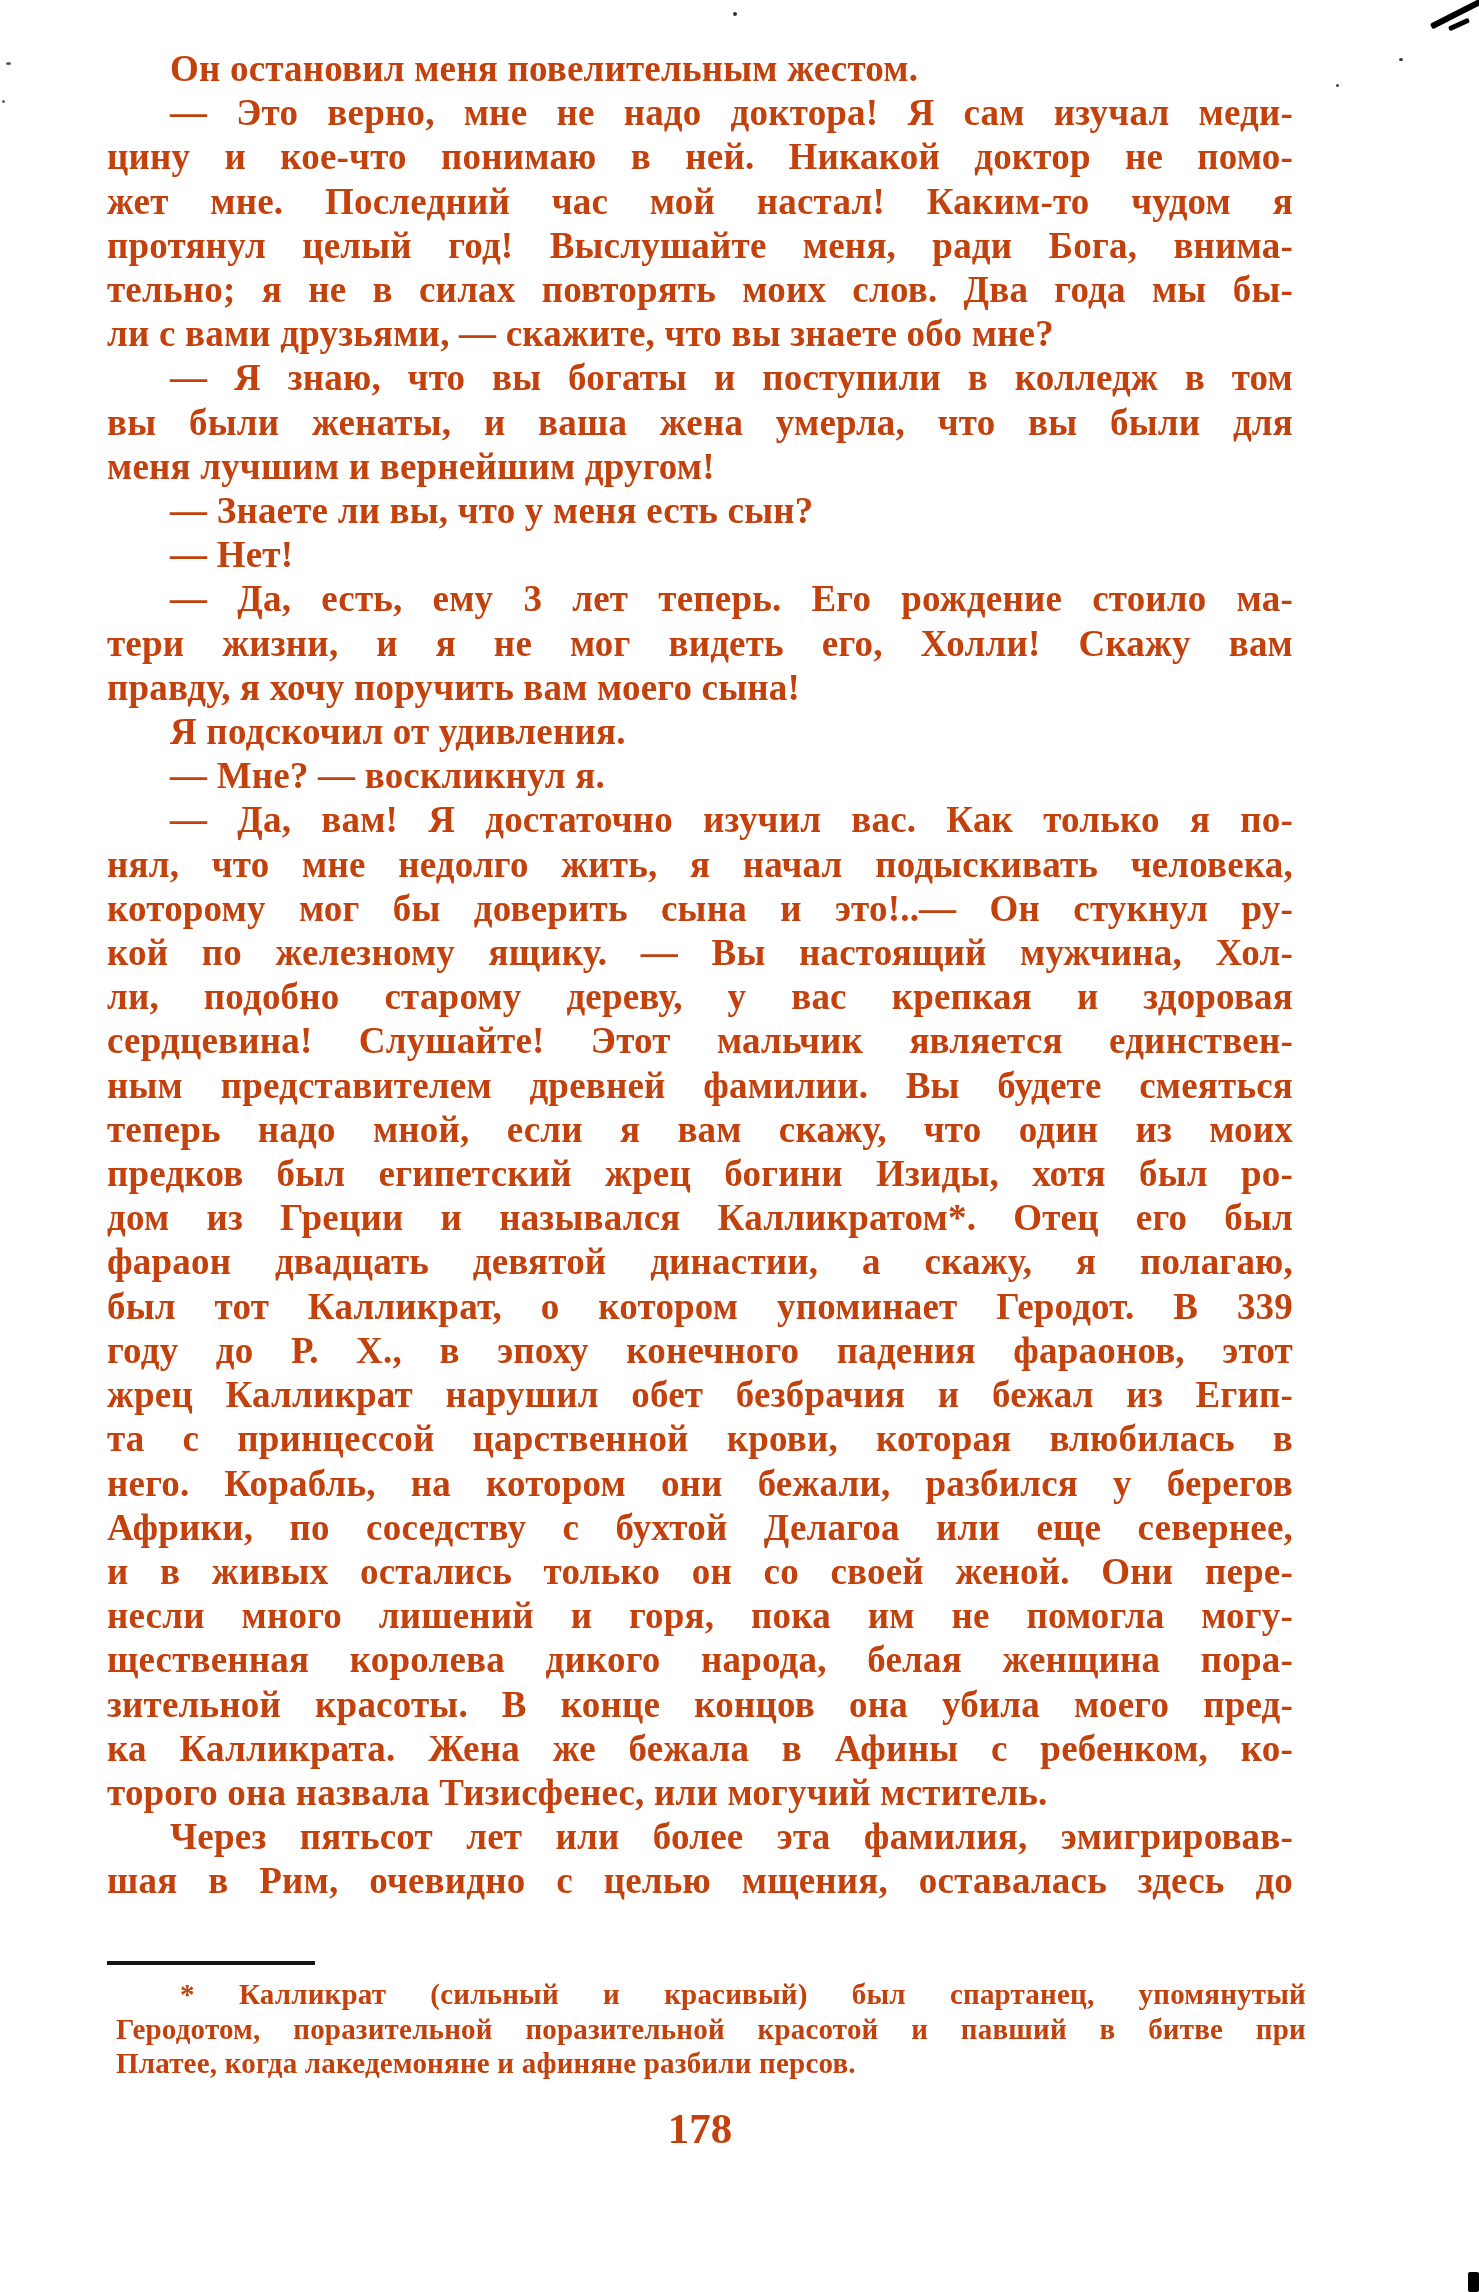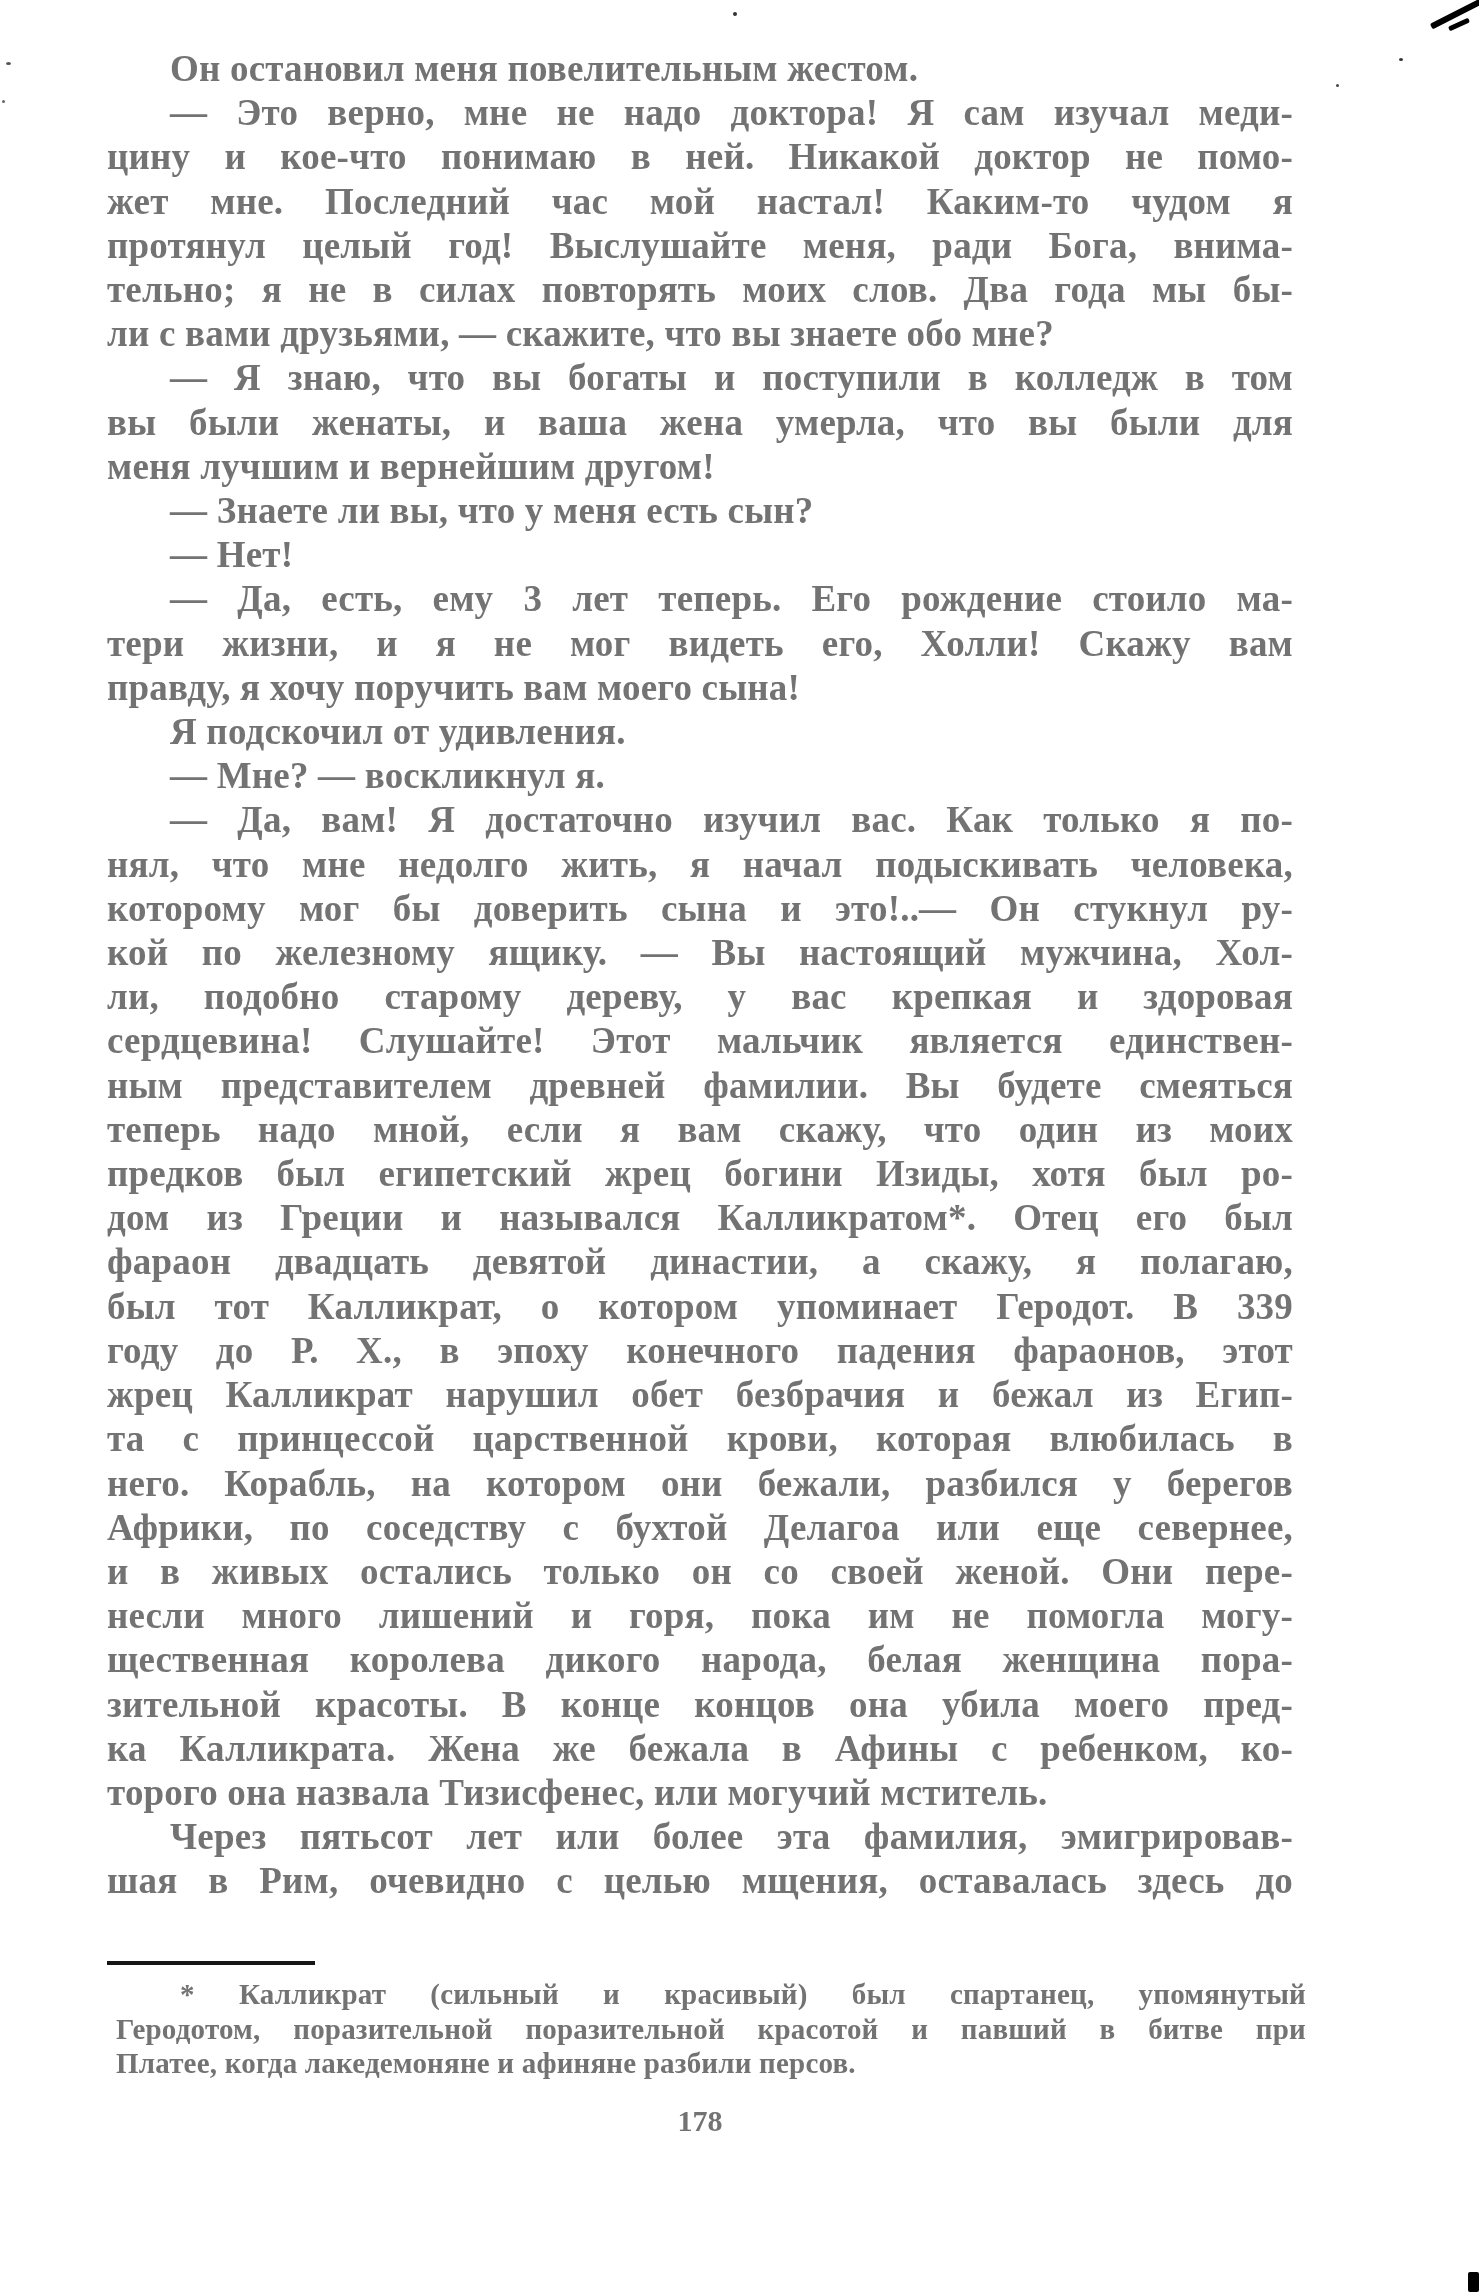--- a/index.html
+++ b/index.html
@@ -3,21 +3,21 @@
 <meta charset="utf-8">
 <style>
   html, body { margin: 0; padding: 0; background: #ffffff; }
   .page {
     position: relative;
     width: 1479px;
     height: 2292px;
     background: #ffffff;
     overflow: hidden;
     font-family: "Liberation Serif", "DejaVu Serif", serif;
-    color: #737373;
+    color: #c2410c;
   }
   .body-text {
     position: absolute;
     left: 107px;
     top: 47px;
     width: 1186px;
     font-size: 37px;
     line-height: 44.2px;
     font-weight: 700;
     letter-spacing: 0.2px;
@@ -44,21 +44,21 @@
     letter-spacing: 0.2px;
     font-family: Liberation Serif, serif;
   }
   .footnote .line.indent { text-indent: 64px; }
   .page-number {
     position: absolute;
     left: 107px;
     top: 2104px;
     width: 1186px;
     text-align: center;
-    font-size: 30px;
+    font-size: 43px;
     font-weight: 700;
   }
   
   .artifact { position: absolute; background: #000; }
   .stroke-a { left: 1428px; top: 10px; width: 60px; height: 6px; transform: rotate(-27deg); border-radius: 2px; }
   .stroke-b { left: 1448px; top: 22px; width: 22px; height: 5px; transform: rotate(-24deg); border-radius: 2px; }
   .speck { border-radius: 50%; }
   .sp1 { left: 1399px; top: 58px;  width: 4px;  height: 3px;  background: #333; }
   .sp2 { left: 1336px; top: 84px;  width: 3px;  height: 3px;  background: #444; }
   .sp3 { left: 733px;  top: 12px;  width: 4px;  height: 4px;  background: #333; }

